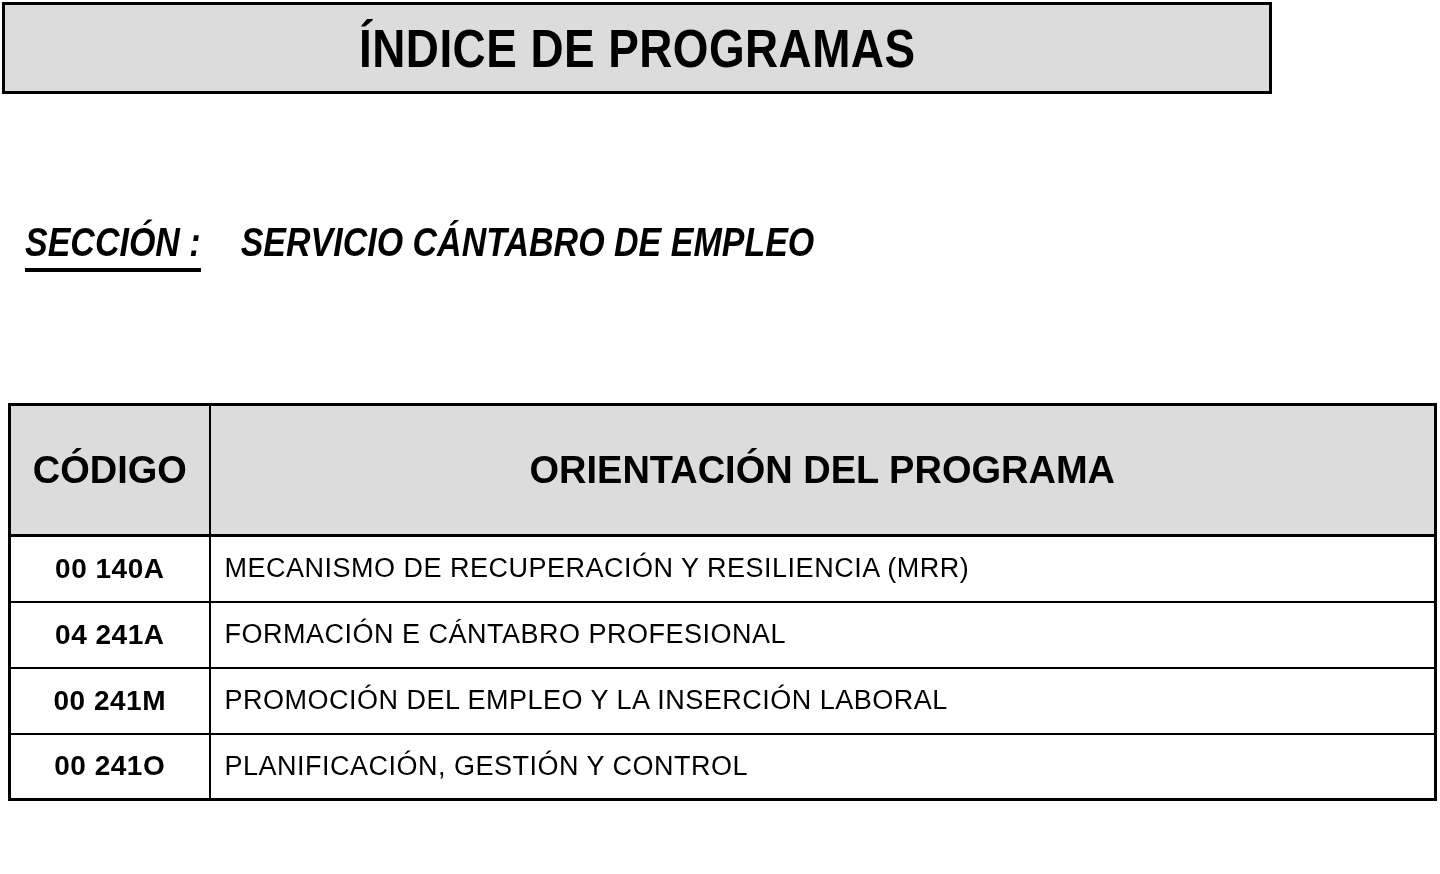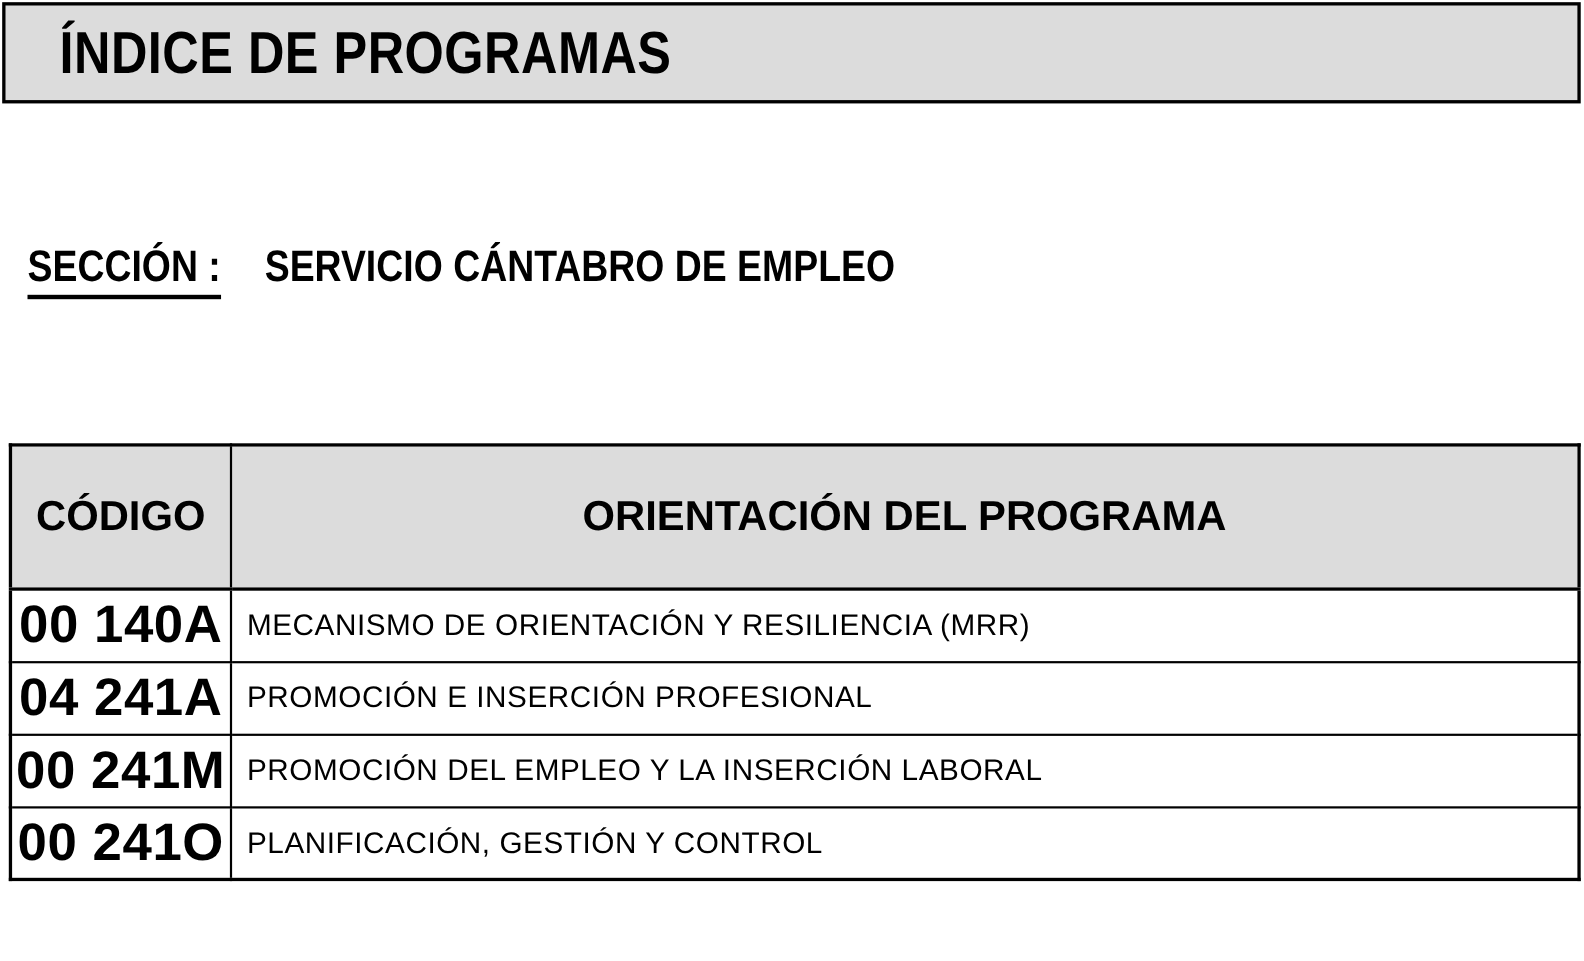--- a/index.html
+++ b/index.html
@@ -13,34 +13,34 @@
   body{
     width:1440px;height:874px;
     background:var(--page-bg);
     font-family:"Liberation Sans",sans-serif;
     color:var(--text-color);
   }
   .page{position:relative;width:1440px;height:874px;overflow:hidden;}
 
   
   .title-box{
-    position:absolute;left:2px;top:2px;width:1435px;height:92px;
+    position:absolute;left:2px;top:2px;width:1270px;height:92px;
     background:var(--header-fill);
     border:3px solid var(--border-color);
-    display:flex;align-items:center;justify-content:flex-start;
+    display:flex;align-items:center;justify-content:center;
   }
   .title-text{
     font-size:54px;font-weight:bold;white-space:nowrap;
     transform:scaleX(0.85);
     letter-spacing:0.5px;
   }
 
   
   .section-line{
-    position:absolute;left:25px;top:220px;white-space:nowrap;
+    position:absolute;left:25px;top:220px;white-space:nowrap;font-style:italic;
   }
   .section-inner{
     display:inline-block;
     transform:scaleX(0.85);
     transform-origin:left bottom;
     font-size:40px;font-weight:bold;white-space:nowrap;
   }
   .section-label{
     display:inline-block;
     border-bottom:4px solid var(--border-color);
@@ -69,21 +69,21 @@
   .programs-table thead th{
     background:var(--header-fill);
     border-bottom:3px solid var(--border-color);
     font-size:38px;font-weight:bold;
     text-align:center;
   }
   .programs-table thead tr{height:131px;margin-top:40px;}
   .programs-table tbody tr{height:66px;}
   .col-code{width:200px;}
   td.code{
-    font-size:48px;font-weight:bold;text-align:center;
+    font-size:28px;font-weight:bold;text-align:center;
     letter-spacing:0.5px;
   }
   td.name{
     font-size:27px;font-weight:normal;text-align:left;
     padding-left:14px;letter-spacing:0.5px;
   }
 </style>
 </head>
 <body>
 
@@ -102,25 +102,25 @@
   <table class="programs-table">
     <thead>
       <tr>
         <th class="col-code">CÓDIGO</th>
         <th class="col-name">ORIENTACIÓN DEL PROGRAMA</th>
       </tr>
     </thead>
     <tbody>
       <tr>
         <td class="code">00 140A</td>
-        <td class="name">MECANISMO DE ORIENTACIÓN Y RESILIENCIA (MRR)</td>
+        <td class="name">MECANISMO DE RECUPERACIÓN Y RESILIENCIA (MRR)</td>
       </tr>
       <tr>
         <td class="code">04 241A</td>
-        <td class="name">PROMOCIÓN E INSERCIÓN PROFESIONAL</td>
+        <td class="name">FORMACIÓN E CÁNTABRO PROFESIONAL</td>
       </tr>
       <tr>
         <td class="code">00 241M</td>
         <td class="name">PROMOCIÓN DEL EMPLEO Y LA INSERCIÓN LABORAL</td>
       </tr>
       <tr>
         <td class="code">00 241O</td>
         <td class="name">PLANIFICACIÓN, GESTIÓN Y CONTROL</td>
       </tr>
     </tbody>

